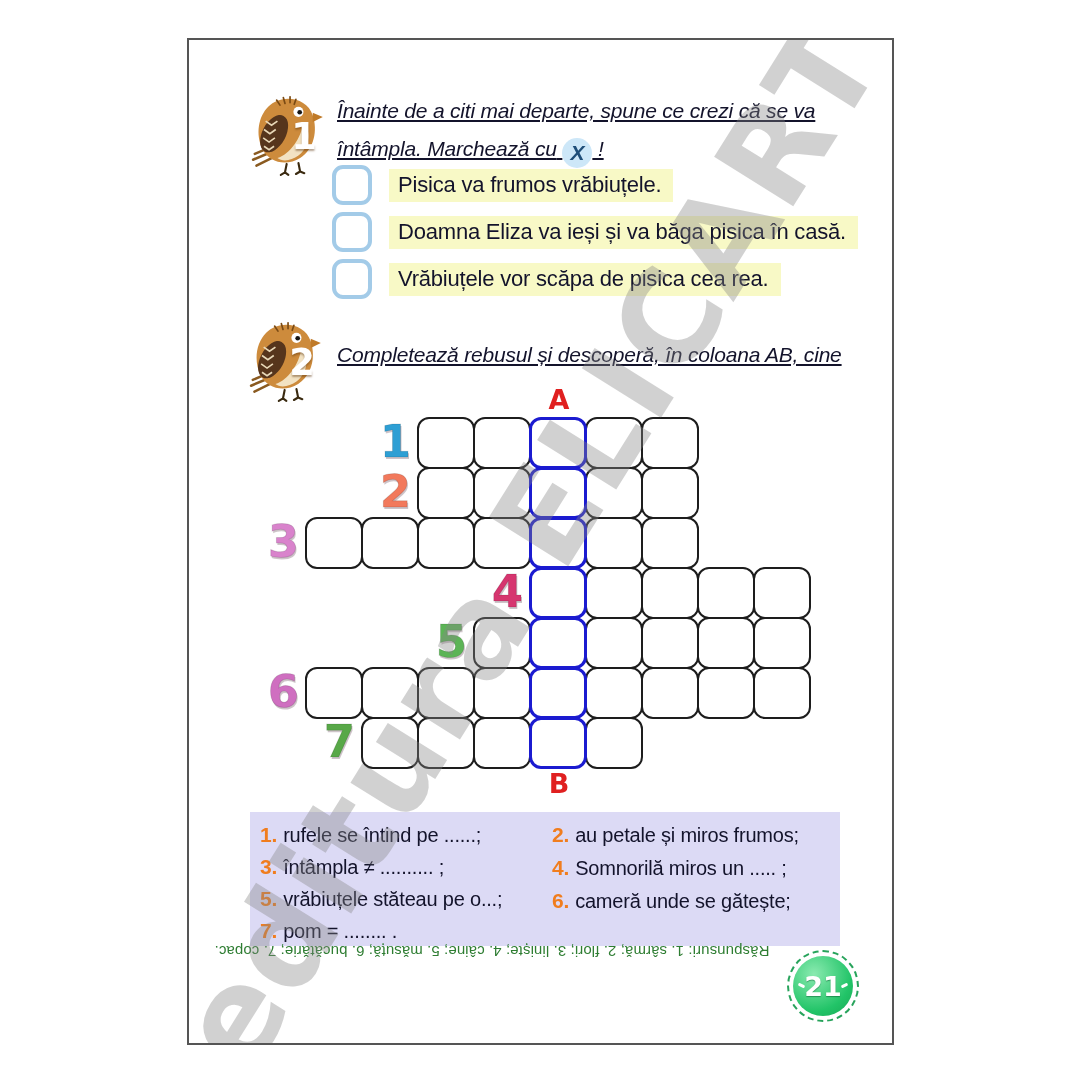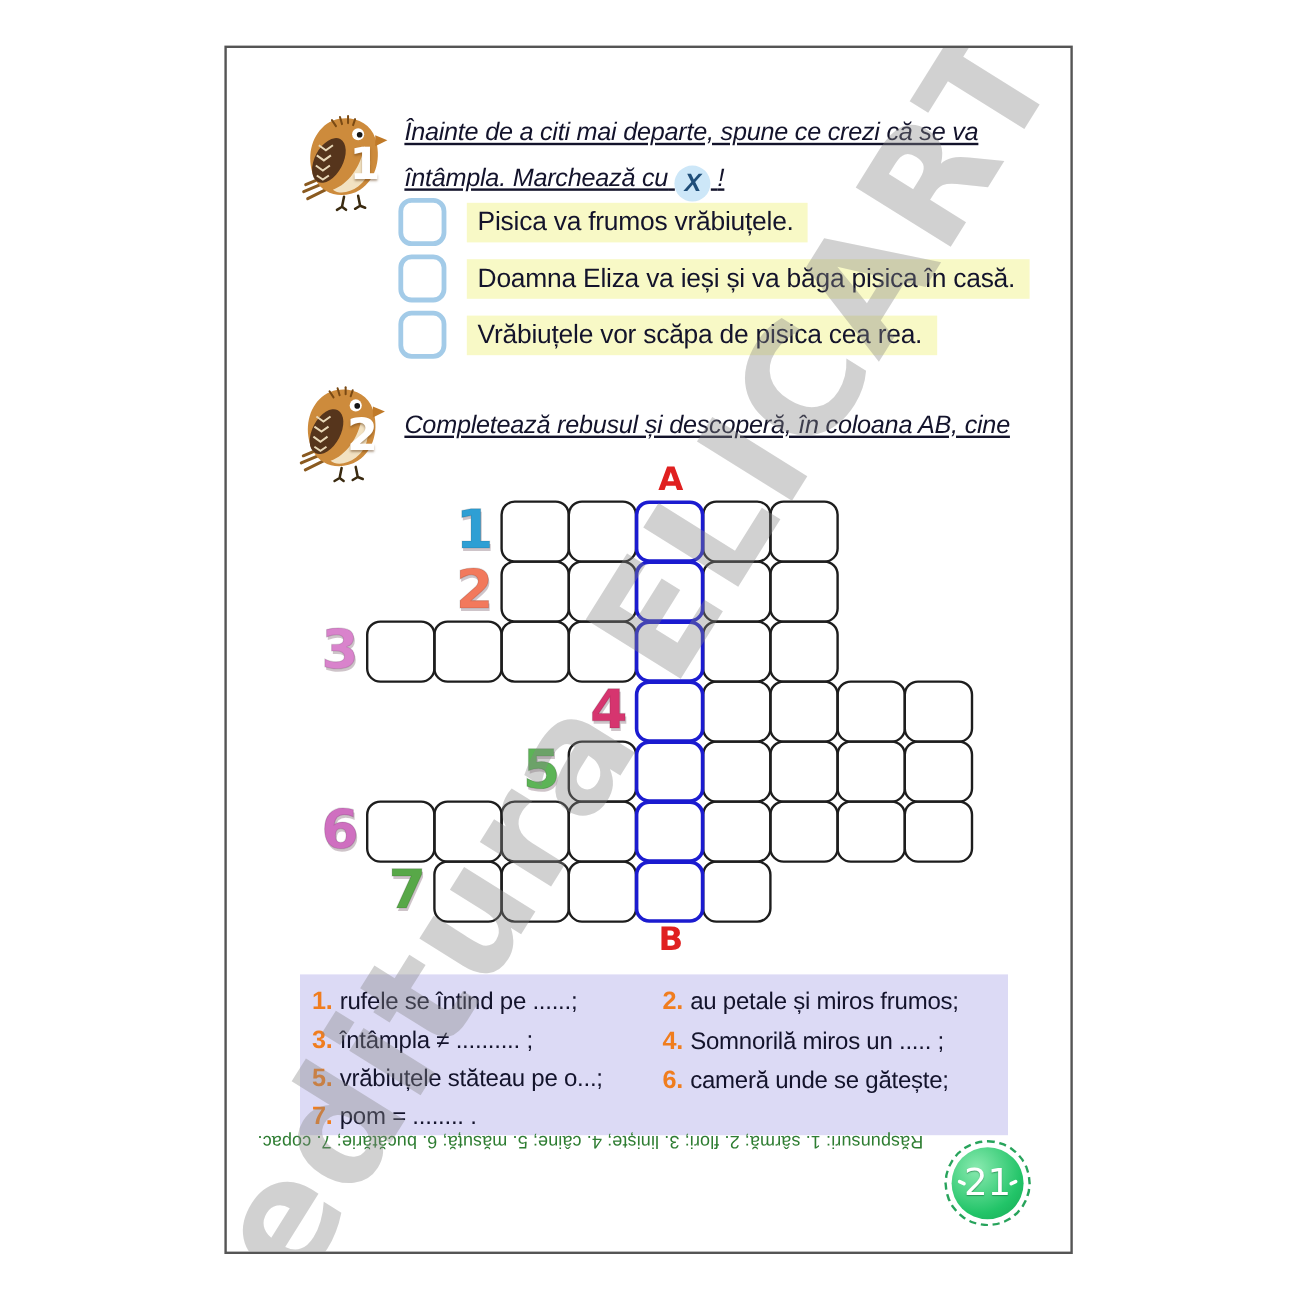--- a/index.html
+++ b/index.html
@@ -58,21 +58,21 @@
   .answers{position:absolute;left:8px;top:903px;width:590px;text-align:center;
     transform:rotate(180deg);color:var(--answers_green,#2e7d32);font-size:15px;
     letter-spacing:0.1px;white-space:nowrap;z-index:2;}
 
   
   .page-badge{position:absolute;left:598px;top:910px;width:72px;height:72px;z-index:6;}
   .badge-ring{position:absolute;inset:0;border:2.5px dashed var(--badge_ring,#27a35b);border-radius:50%;}
   .badge-ball{position:absolute;left:6px;top:6px;width:60px;height:60px;border-radius:50%;
     background:radial-gradient(circle at 35% 30%, #8aeab0, var(--badge_green,#22c468) 65%, #17a653);
     display:flex;align-items:center;justify-content:center;}
-  .badge-ball .pgnum{color:#fff;font-weight:normal;font-size:31px;font-family:"DejaVu Sans",sans-serif;
+  .badge-ball .pgnum{color:#fff;font-weight:bold;font-size:27px;font-family:"DejaVu Sans",sans-serif;
     text-shadow:0 1px 1px rgba(0,90,40,.5);}
   .badge-ball::before,.badge-ball::after{content:"";position:absolute;width:7px;height:3px;
     background:#fff;border-radius:2px;top:28px;}
   .badge-ball::before{left:5px;transform:rotate(25deg);} .badge-ball::after{right:5px;transform:rotate(-25deg);}
 </style>
 </head>
 <body>
 
 <div class="page">
 

